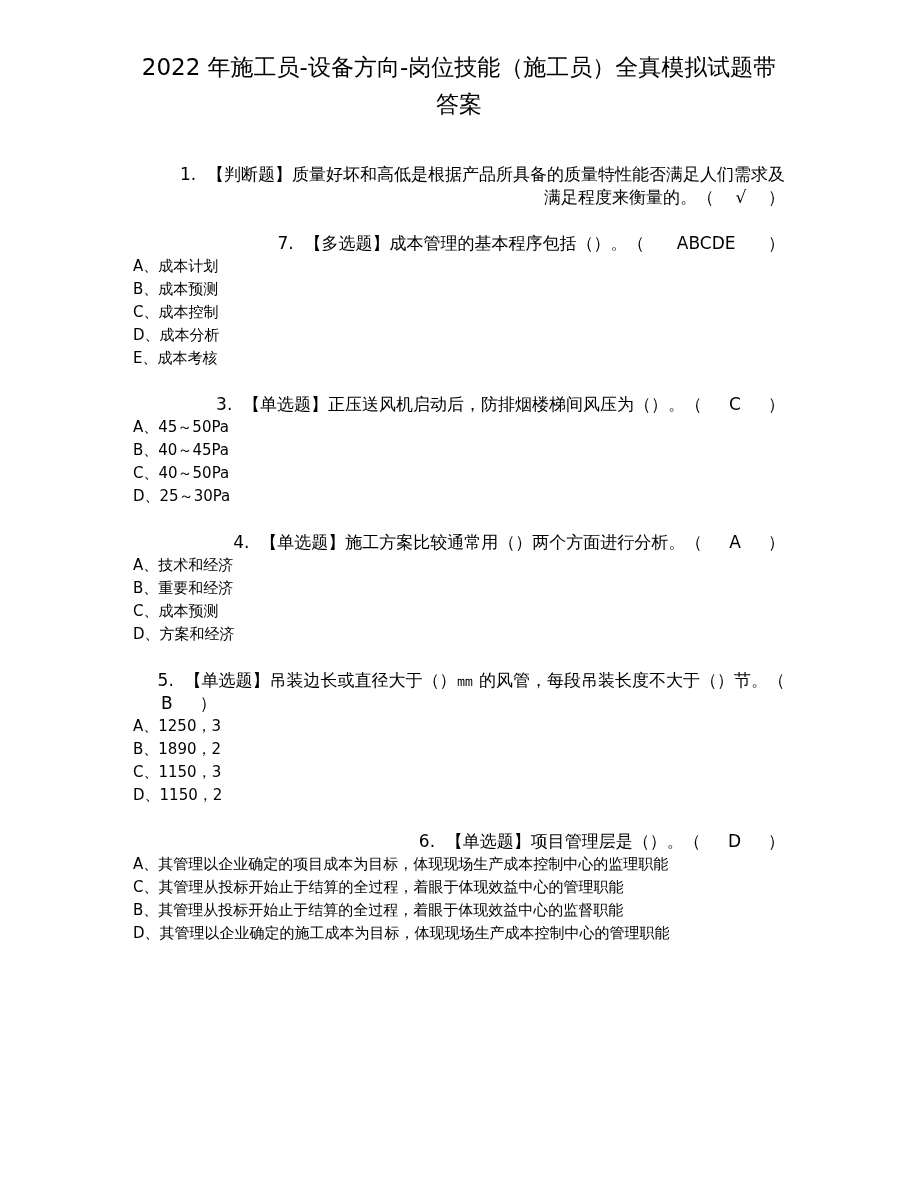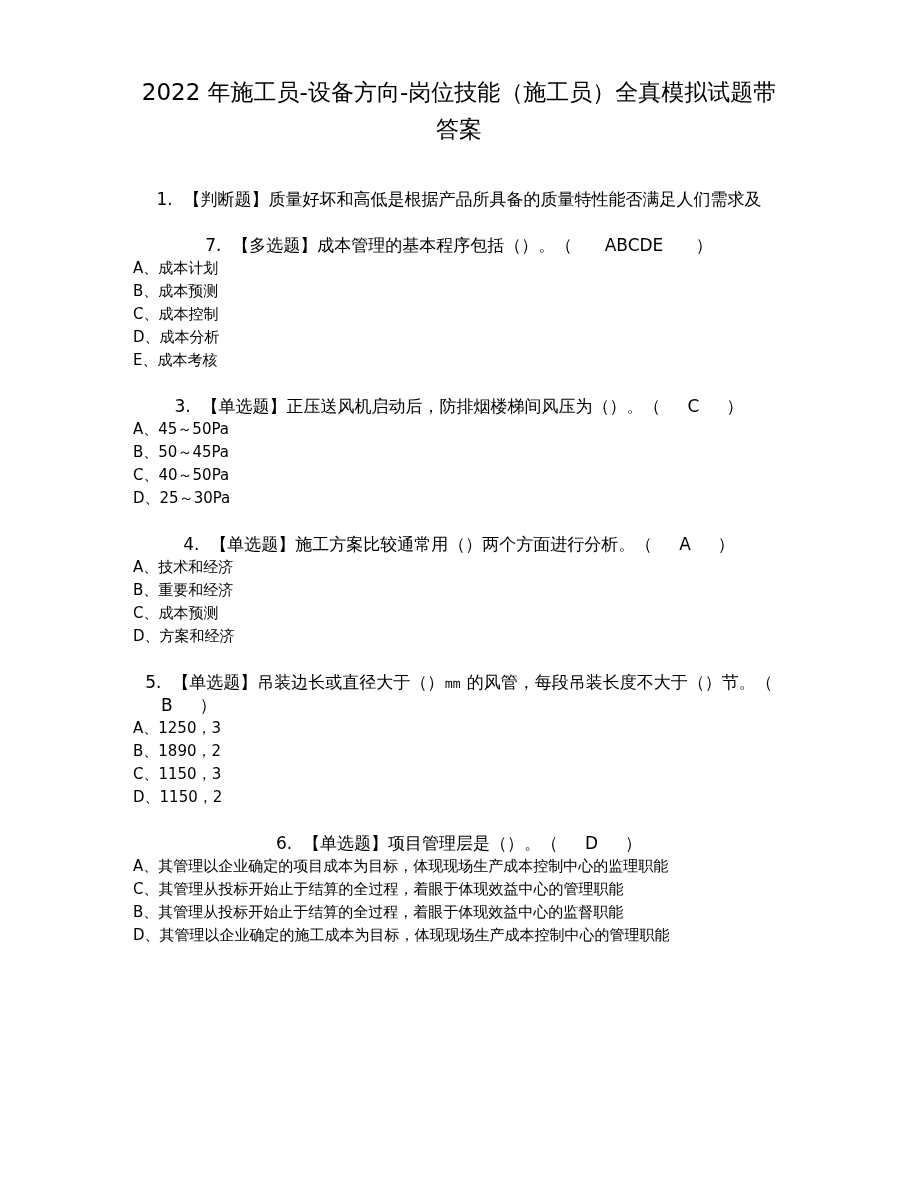--- a/index.html
+++ b/index.html
@@ -22,21 +22,21 @@
     box-sizing: border-box;
   }
   .content {
     position: absolute;
     left: 133px;
     top: 0;
     width: 652px;
   }
   .doc-title {
     margin: 0;
-    padding-top: 74px;
+    padding-top: 49px;
     font-size: 23px;
     line-height: 37px;
     font-weight: 400;
     text-align: center;
     letter-spacing: 0px;
     color: #000000;
     font-family: "DejaVu Sans", "Liberation Sans", sans-serif;
   }
   .questions {
     margin: 0;
@@ -46,21 +46,21 @@
   }
   .question-block {
     margin: 0 0 23px 0;
     padding: 0;
   }
   .q-stem {
     margin: 0;
     font-size: 17px;
     line-height: 23px;
     color: #000000;
-    text-align: center;
+    text-align: right;
     white-space: pre-wrap;
     word-break: break-word;
   }
   .q-stem-line2 {
     margin: 0;
     font-size: 17px;
     line-height: 23px;
     color: #000000;
     padding-left: 28px;
     white-space: pre-wrap;
@@ -84,38 +84,39 @@
 
 <div class="page">
   <div class="content">
 
     <h1 class="doc-title">2022 年施工员-设备方向-岗位技能（施工员）全真模拟试题带答案</h1>
 
     <div class="questions">
 
       <div class="question-block">
         <p class="q-stem">1.  【判断题】质量好坏和高低是根据产品所具备的质量特性能否满足人们需求及</p>
+        <p class="q-stem">满足程度来衡量的。（    √    ）</p>
       </div>
 
       <div class="question-block">
         <p class="q-stem">7.  【多选题】成本管理的基本程序包括（）。（      ABCDE      ）</p>
         <div class="q-options">
           <p class="q-option">A、成本计划</p>
           <p class="q-option">B、成本预测</p>
           <p class="q-option">C、成本控制</p>
           <p class="q-option">D、成本分析</p>
           <p class="q-option">E、成本考核</p>
         </div>
       </div>
 
       <div class="question-block">
         <p class="q-stem">3.  【单选题】正压送风机启动后，防排烟楼梯间风压为（）。（     C     ）</p>
         <div class="q-options">
           <p class="q-option">A、45～50Pa</p>
-          <p class="q-option">B、50～45Pa</p>
+          <p class="q-option">B、40～45Pa</p>
           <p class="q-option">C、40～50Pa</p>
           <p class="q-option">D、25～30Pa</p>
         </div>
       </div>
 
       <div class="question-block">
         <p class="q-stem">4.  【单选题】施工方案比较通常用（）两个方面进行分析。（     A     ）</p>
         <div class="q-options">
           <p class="q-option">A、技术和经济</p>
           <p class="q-option">B、重要和经济</p>

